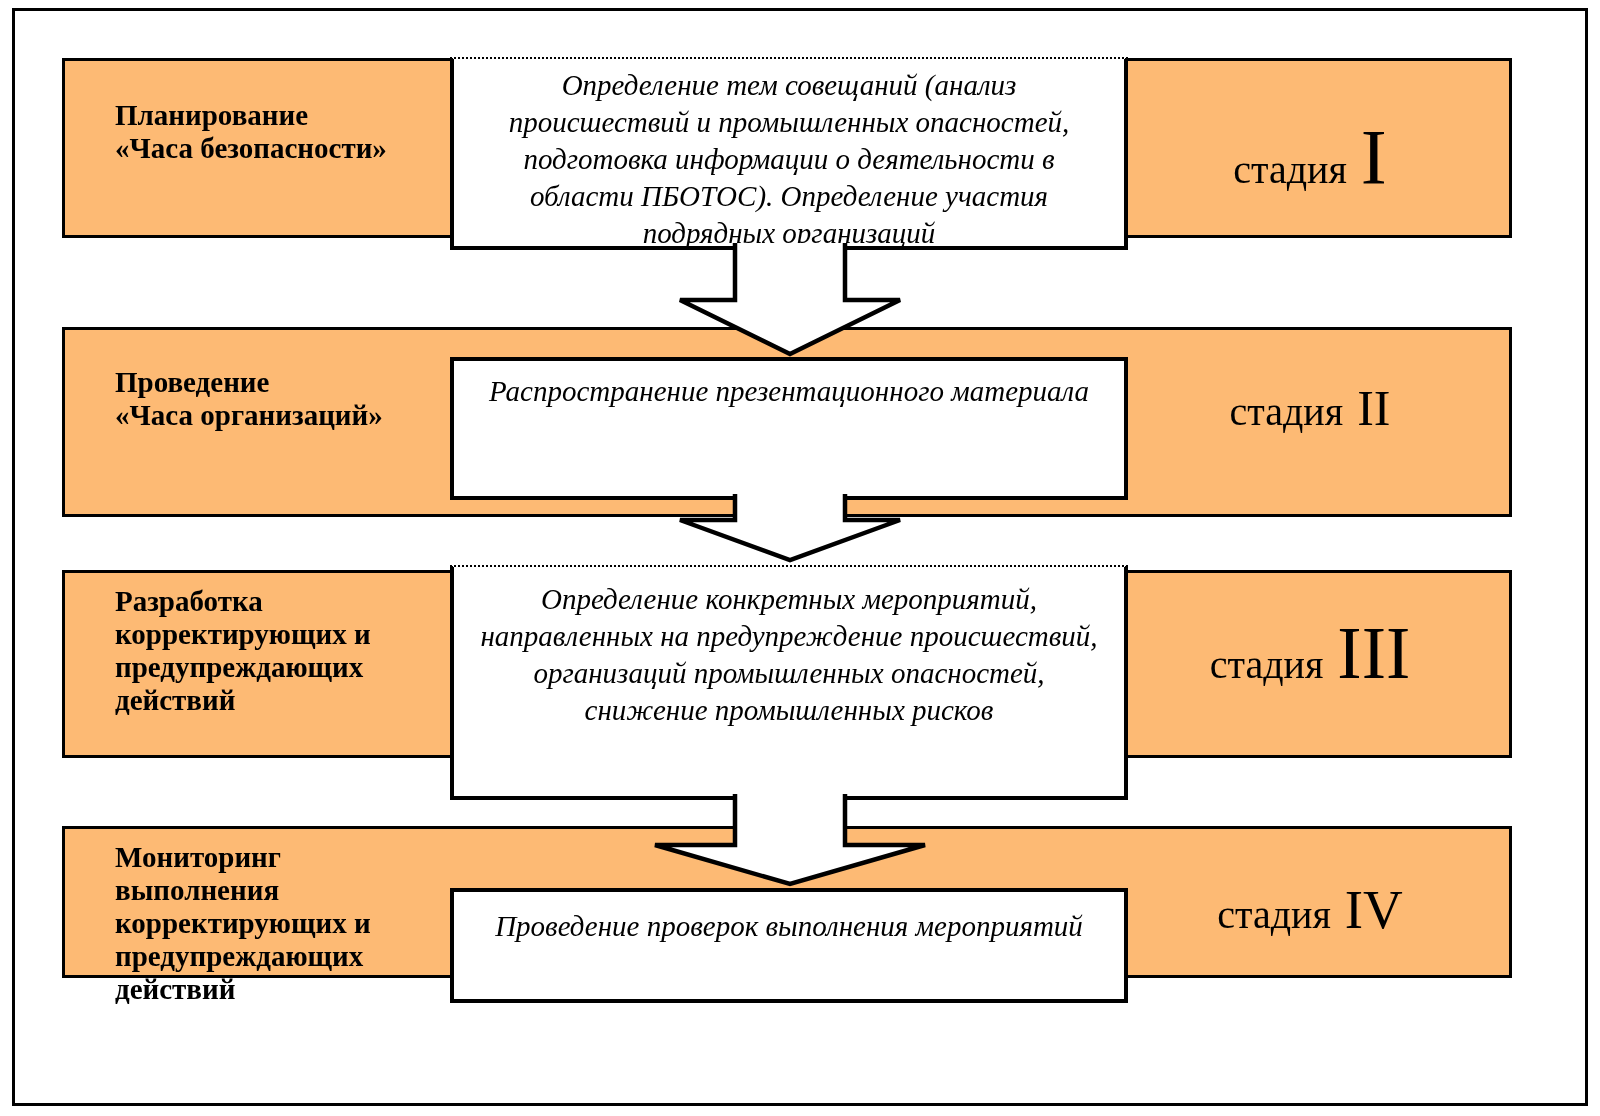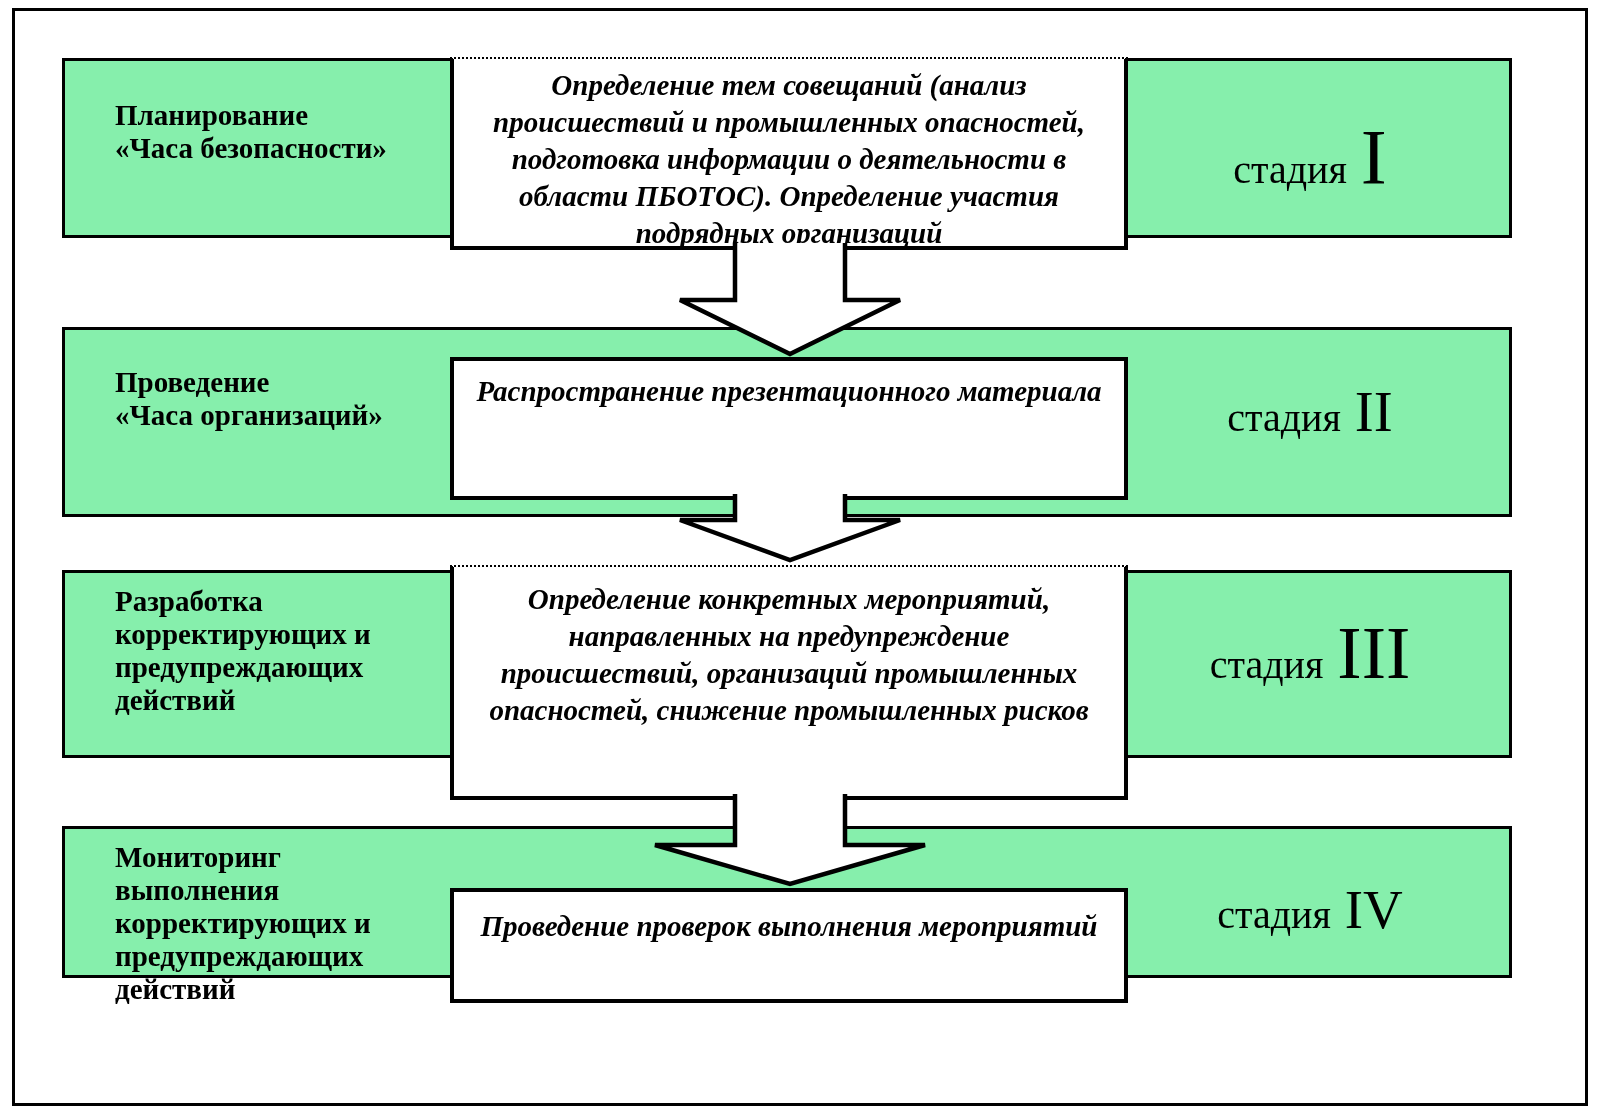--- a/index.html
+++ b/index.html
@@ -9,57 +9,57 @@
     font-family:"Liberation Serif","DejaVu Serif",serif; color:#000;
     overflow:hidden;
   }
   .outer-frame {
     position:absolute; left:12px; top:8px; width:1576px; height:1098px;
     border:3px solid #000; z-index:0;
   }
   
   .row {
     position:absolute; left:62px; width:1450px;
-    border:3px solid #000; background:#86efac; z-index:1;
+    border:3px solid #000; background:#fdba74; z-index:1;
   }
   .row-1 { top:58px;  height:180px; }
   .row-2 { top:327px; height:190px; }
   .row-3 { top:570px; height:188px; }
   .row-4 { top:826px; height:152px; }
   .row-label {
     position:absolute; left:50px; right:10px;
     font-weight:bold; font-size:29px; line-height:33px;
     white-space:pre-line;
   }
   .row-1 .row-label { top:38px; }
   .row-2 .row-label { top:36px; }
   .row-3 .row-label { top:12px; }
   .row-4 .row-label { top:12px; }
 
   
   .action-box {
     position:absolute; left:450px; width:678px;
     border:4px solid #000; background:#fff; z-index:2;
-    text-align:center; font-weight:bold; font-style:italic;
+    text-align:center; font-weight:normal; font-style:italic;
     font-size:29px; line-height:37px; padding:8px 18px 0 18px;
   }
   .action-1 { top:57px;  height:193px; border-top:2px dotted #000; }
   .action-2 { top:357px; height:143px; padding-top:12px; }
   .action-3 { top:565px; height:235px; border-top:2px dotted #000; padding-top:14px; }
   .action-4 { top:888px; height:115px; padding-top:16px; }
 
   
   .stage-caption {
     position:absolute; left:1140px; width:340px; z-index:1;
     display:flex; align-items:baseline; justify-content:center;
   }
   .stage-word { font-size:40px; margin-right:14px; }
   .stage-numeral { line-height:1; }
   .stage-i   { top:118px; } .stage-i   .stage-numeral { font-size:78px; }
-  .stage-ii  { top:383px; } .stage-ii  .stage-numeral { font-size:57px; }
+  .stage-ii  { top:383px; } .stage-ii  .stage-numeral { font-size:50px; }
   .stage-iii { top:617px; } .stage-iii .stage-numeral { font-size:73px; }
   .stage-iv  { top:882px; } .stage-iv  .stage-numeral { font-size:55px; }
 
   
   .arrow-svg { position:absolute; z-index:3; }
   .arrow-1 { left:650px; top:240px; }
   .arrow-2 { left:650px; top:492px; }
   .arrow-3 { left:640px; top:792px; }
 </style>
 </head>

